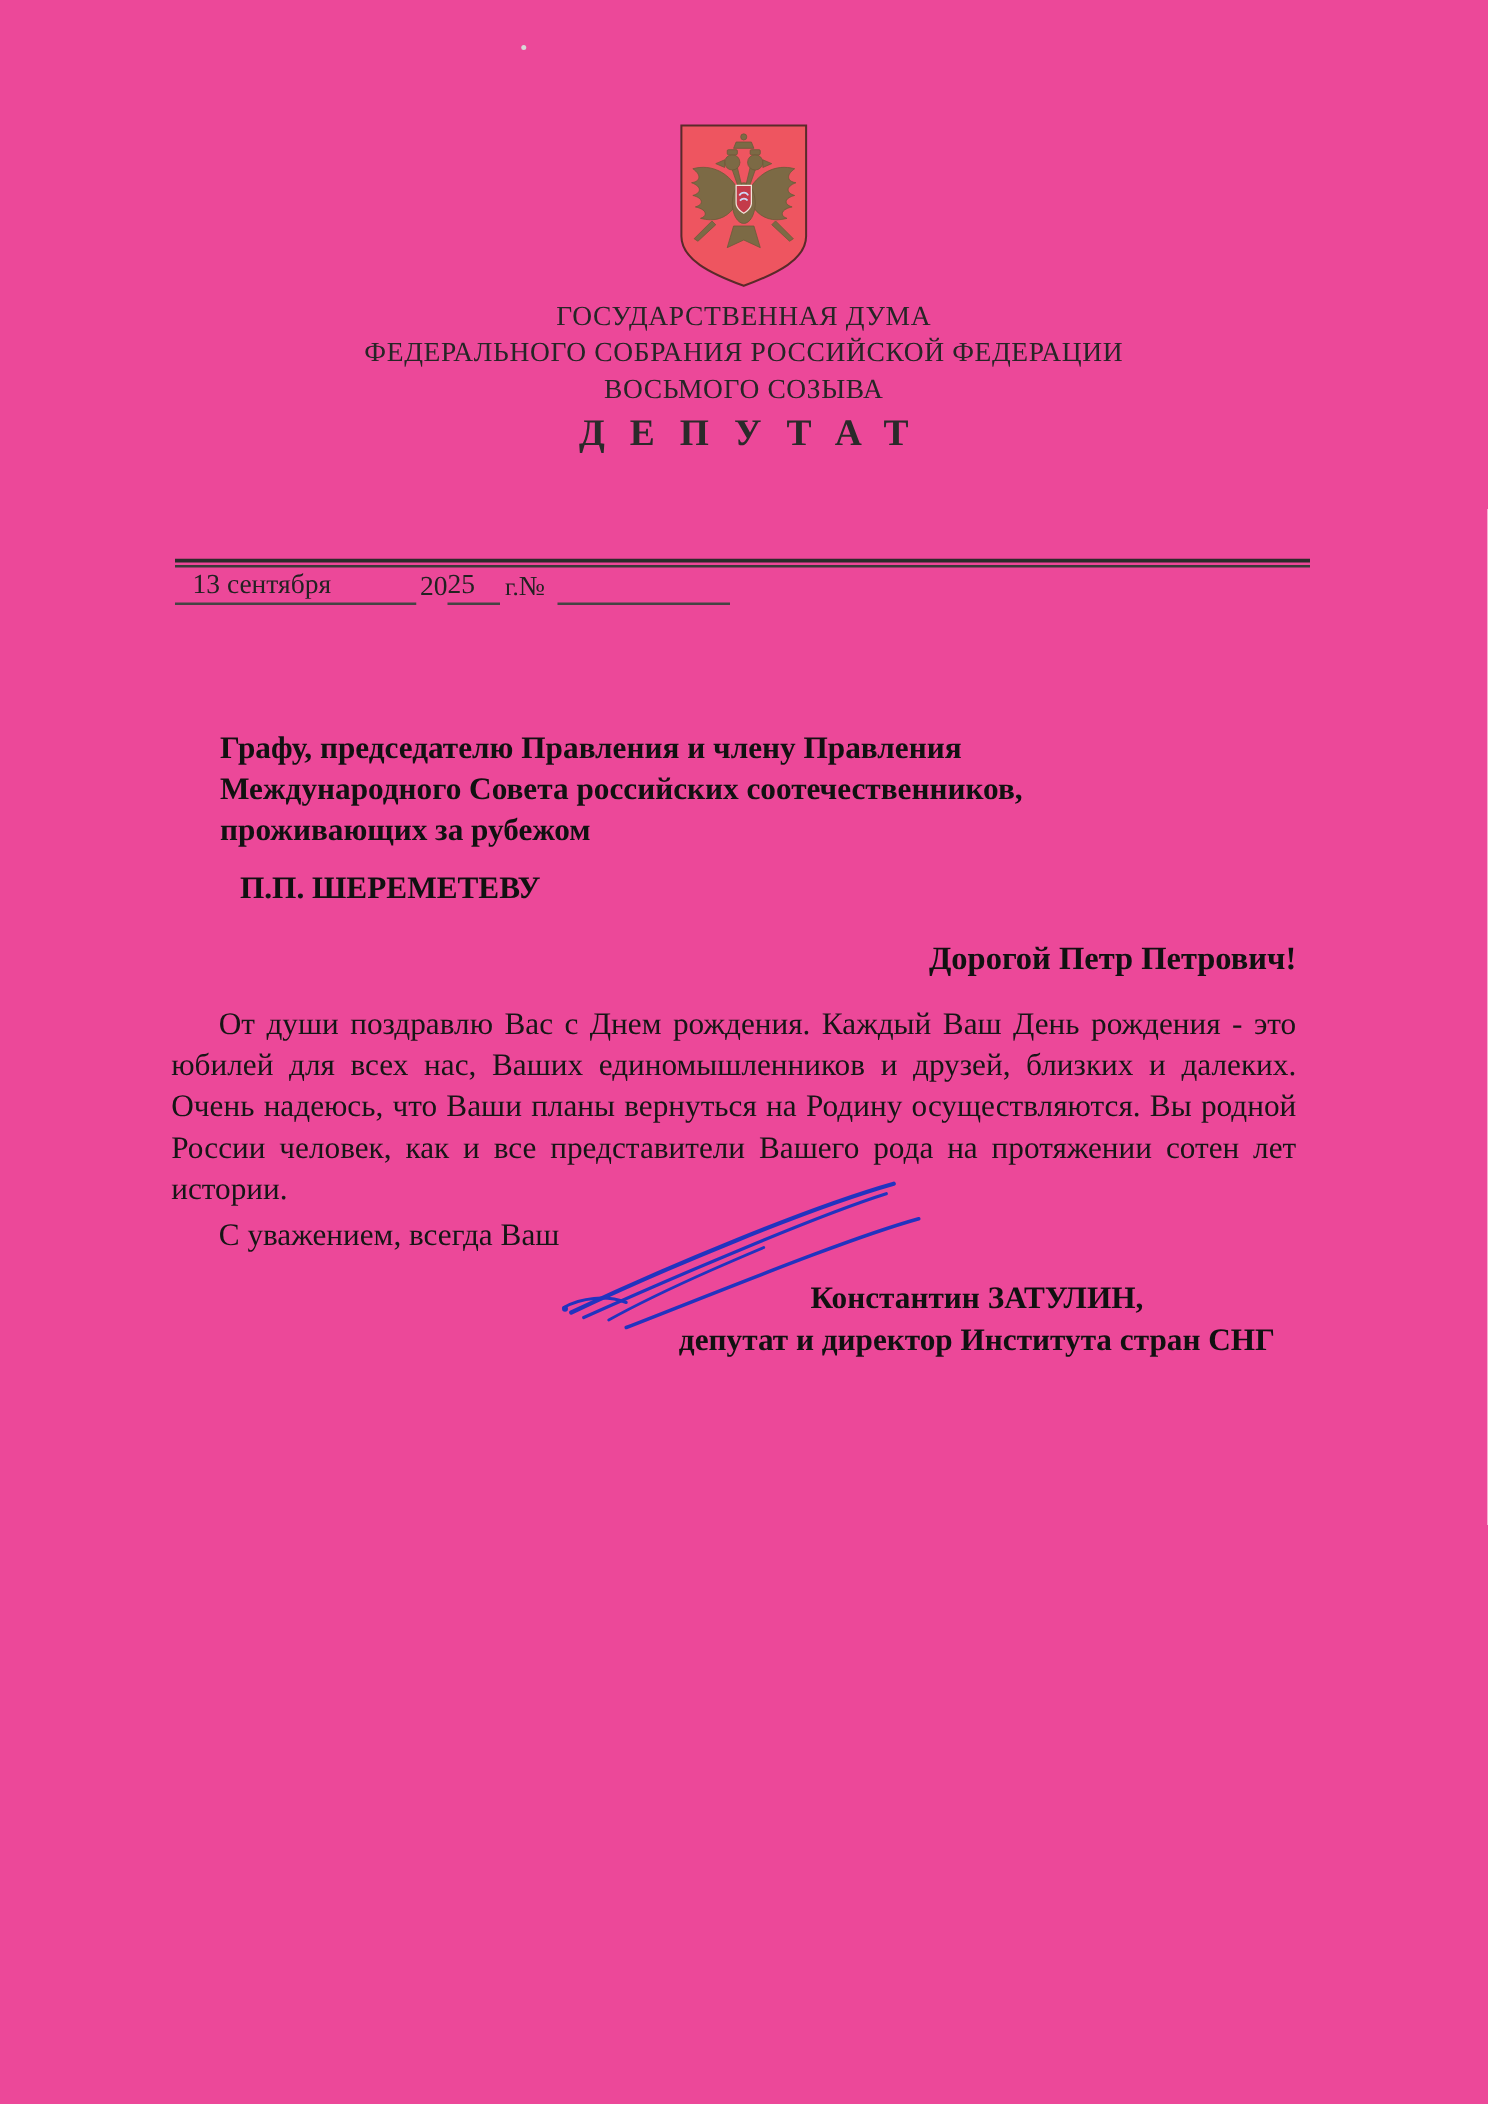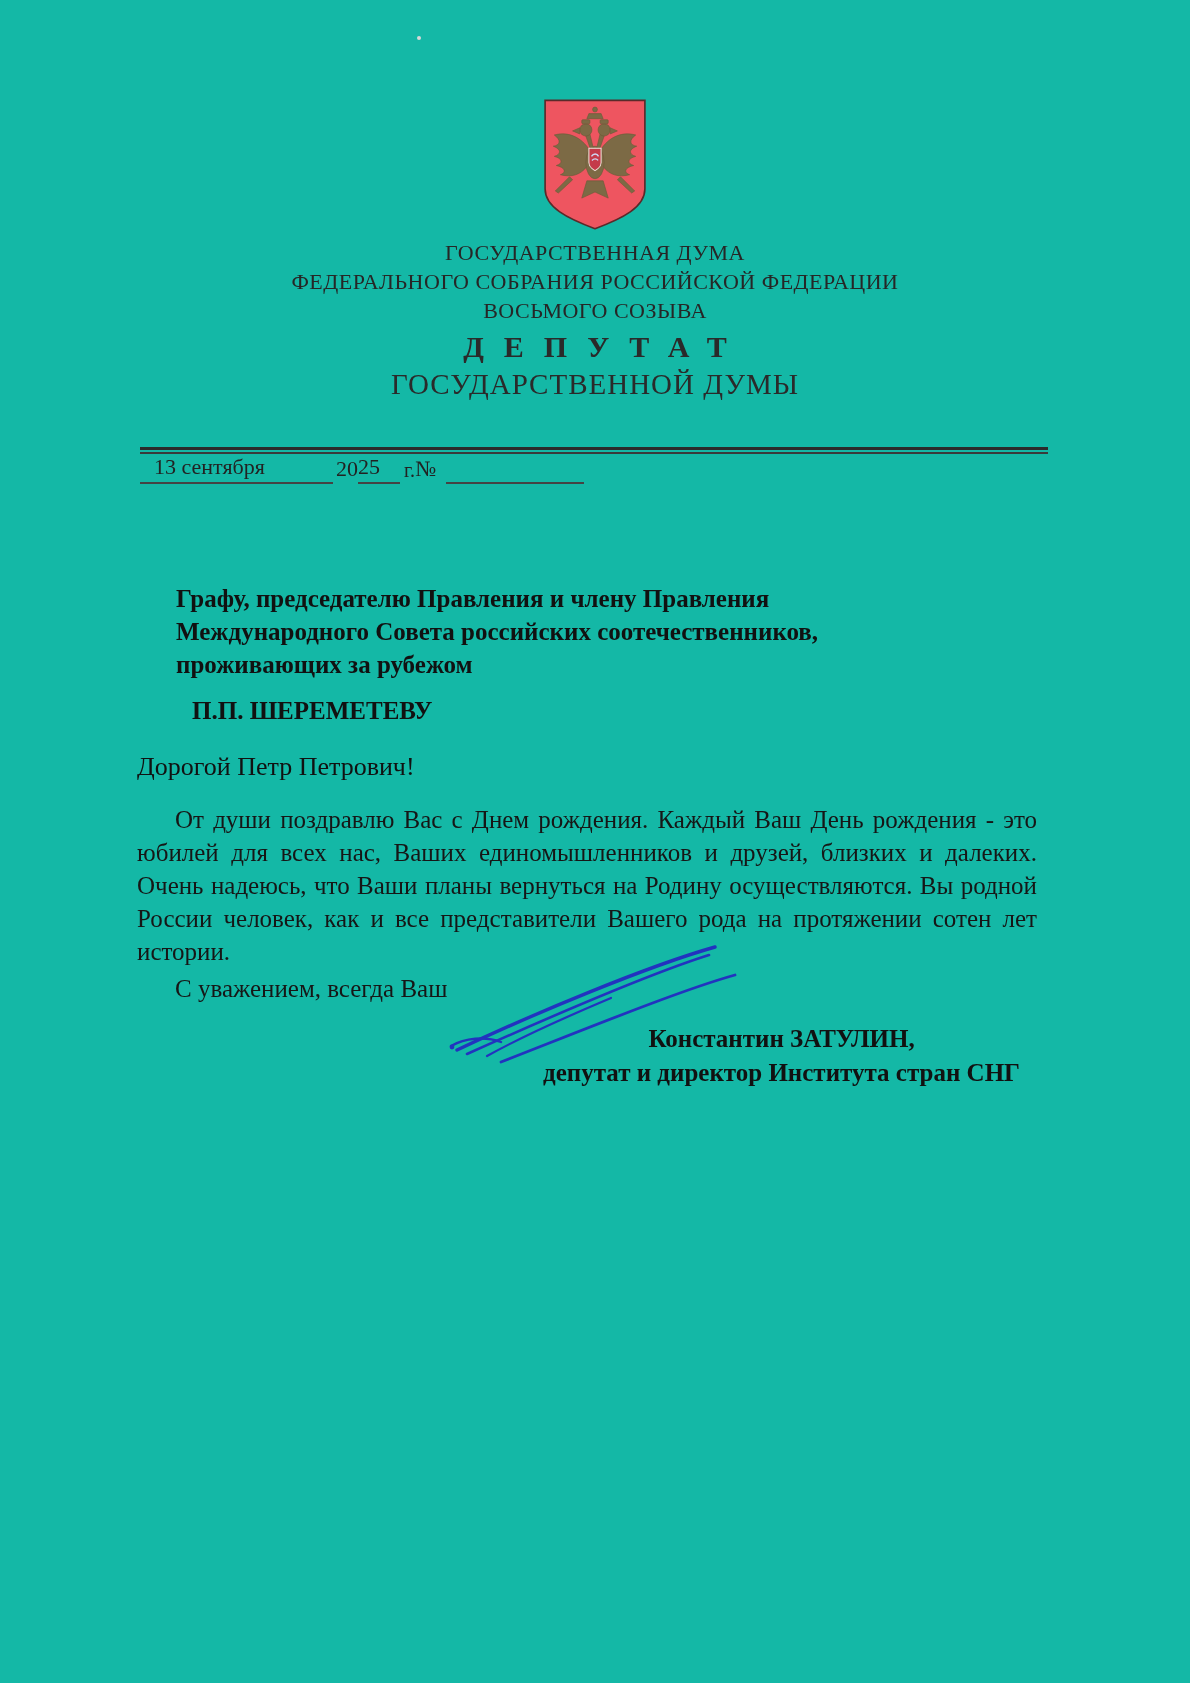--- a/index.html
+++ b/index.html
@@ -4,21 +4,21 @@
 <style>
   * { margin: 0; padding: 0; box-sizing: border-box; }
   html, body { background: #ffffff; }
   body { font-family: "Liberation Serif", "DejaVu Serif", serif; color: #1c1c1c; }
 
   .page {
     position: relative;
     width: 1190px;
     height: 1683px;
     margin: 0 auto;
-    background: #14b8a6;
+    background: #ec4899;
     overflow: hidden;
   }
 
   
   .crest {
     position: absolute;
     top: 95px;
     left: 50%;
     transform: translateX(-50%);
     width: 112px;
@@ -130,22 +130,22 @@
     font-size: 25px;
     margin-left: 16px;
   }
 
   
   .salutation {
     position: absolute;
     top: 752px;
     left: 137px;
     width: 900px;
-    text-align: left;
-    font-weight: normal;
+    text-align: right;
+    font-weight: bold;
     font-size: 26px;
     color: #111;
   }
 
   
   .letter-body {
     position: absolute;
     top: 803px;
     left: 137px;
     width: 900px;
@@ -231,21 +231,20 @@
     </svg>
   </div>
 
   <div class="org-block">
     <div>ГОСУДАРСТВЕННАЯ ДУМА</div>
     <div>ФЕДЕРАЛЬНОГО СОБРАНИЯ РОССИЙСКОЙ ФЕДЕРАЦИИ</div>
     <div>ВОСЬМОГО СОЗЫВА</div>
   </div>
 
   <div class="dep-title">ДЕПУТАТ</div>
-  <div class="dep-sub">ГОСУДАРСТВЕННОЙ ДУМЫ</div>
 
   <div class="rule"></div>
 
   <div class="meta-row">
     <div class="date-group">
       <span class="blank-day">13 сентября</span>
       <span class="year-prefix">20</span>
       <span class="blank-year">25</span>
       <span class="year-suffix">г.</span>
     </div>

